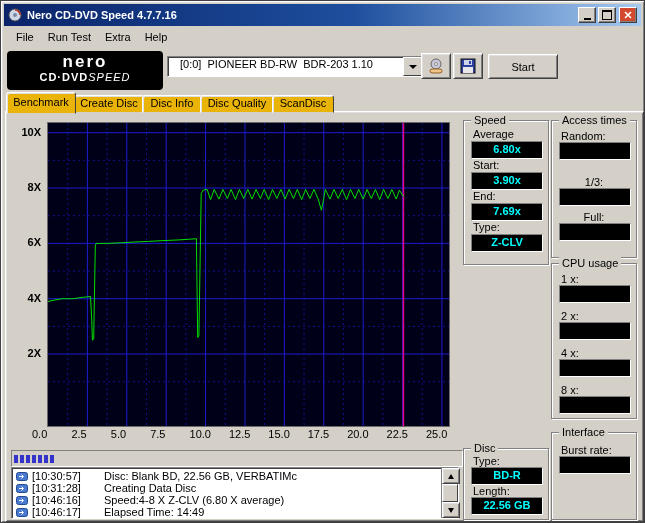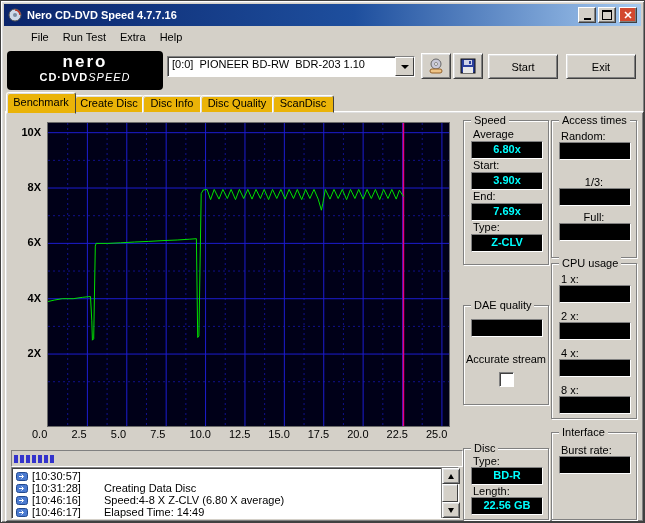--- a/index.html
+++ b/index.html
@@ -12,31 +12,31 @@
             background:linear-gradient(90deg,#0a246a 0%,#1e4f9e 55%,#a6caf0 100%);
             display:flex;align-items:center;padding:0 4px;}
   .title-text{color:#fff;font-weight:bold;font-size:11px;margin-left:5px;flex:1;white-space:nowrap;overflow:hidden;}
   .winbtn{width:16px;height:14px;margin-left:2px;background:#d4d0c8;border:1px solid;
           border-color:#fff #404040 #404040 #fff;box-shadow:inset -1px -1px 0 #808080;
           display:flex;align-items:center;justify-content:center;flex:0 0 auto;}
   .winbtn.close{background:#d3492f;margin-left:3px;}
   .g-min{width:7px;height:2px;background:#000;align-self:flex-end;margin:0 auto 2px auto;}
   .g-max{width:8px;height:7px;border:1px solid #000;border-top-width:2px;}
   
-  .menubar{position:absolute;left:3px;top:26px;right:3px;height:20px;display:flex;align-items:center;padding-left:20px;}
+  .menubar{position:absolute;left:3px;top:26px;right:3px;height:20px;display:flex;align-items:center;padding-left:5px;}
   .menu-item{padding:2px 7px;}
   
   .logo{position:absolute;left:6px;top:50px;width:156px;height:37px;background:#000;border-radius:4px;
         color:#fff;text-align:center;padding-top:2px;line-height:1;}
   .logo-brand{display:block;font-weight:bold;font-size:17px;letter-spacing:2px;}
   .logo-product{display:block;font-size:11px;margin-top:2px;letter-spacing:1px;}
   .logo-product .pl{font-weight:bold;}
   .logo-product .pr{font-style:italic;}
   .combobox{position:absolute;left:166px;top:55px;width:246px;height:19px;background:#fff;
-            border:1px solid;border-color:#808080 #fff #fff #808080;box-shadow:inset 1px 1px 0 #404040;display:flex;}
+            border:1px solid;border-color:#808080 #fff #fff #808080;box-shadow:inset 1px 1px 0 #404040;display:flex;padding-left:8px;}
   .combo-text{flex:1;line-height:15px;padding-left:4px;white-space:pre;overflow:hidden;}
   .combo-btn{width:17px;background:#d4d0c8;border:1px solid;border-color:#fff #404040 #404040 #fff;
              display:flex;align-items:center;justify-content:center;}
   .arr-down{width:0;height:0;border-left:4px solid transparent;border-right:4px solid transparent;border-top:4px solid #000;}
   .btn{background:#d4d0c8;border:1px solid;border-color:#fff #404040 #404040 #fff;
        box-shadow:inset 1px 1px 0 #dfdfdf, inset -1px -1px 0 #808080;
        display:flex;align-items:center;justify-content:center;}
   .toolbtn{position:absolute;top:52px;width:28px;height:24px;}
   #tool-eject{left:420px;} #tool-save{left:452px;}
   .pushbtn{position:absolute;top:53px;width:68px;height:23px;font-size:11px;}
@@ -141,21 +141,20 @@
   <div class="btn toolbtn" id="tool-save">
     <svg width="16" height="16">
       <rect x="1" y="1" width="14" height="14" fill="#2a3f9e" stroke="#111"></rect>
       <rect x="4" y="2" width="8" height="5" fill="#cfd4e8"></rect>
         <rect x="9" y="3" width="2" height="3" fill="#2a3f9e"></rect>
       <rect x="3" y="9" width="10" height="6" fill="#e8e8e8"></rect>
     </svg>
   </div>
 
   <div class="btn pushbtn" id="btn-start">Start</div>
-  <div class="btn pushbtn" id="btn-exit">Exit</div>
 
   <div class="tab active" style="left:5px;top:91px;width:68px;height:20px;line-height:19px;">Benchmark</div>
   <div class="tab" style="left:73px;top:94px;width:68px;height:16px;line-height:15px;">Create Disc</div>
   <div class="tab" style="left:141px;top:94px;width:58px;height:16px;line-height:15px;">Disc Info</div>
   <div class="tab" style="left:199px;top:94px;width:72px;height:16px;line-height:15px;">Disc Quality</div>
   <div class="tab" style="left:271px;top:94px;width:60px;height:16px;line-height:15px;">ScanDisc</div>
 
   <div class="main-panel"></div>
 
   <div id="plot" style="background: rgb(0, 0, 24);">
@@ -240,26 +239,20 @@
     <span class="glabel" style="left:9px;top:9px;">1 x:</span>
     <div class="disp" style="left:7px;top:21px;"></div>
     <span class="glabel" style="left:9px;top:46px;">2 x:</span>
     <div class="disp" style="left:7px;top:58px;"></div>
     <span class="glabel" style="left:9px;top:83px;">4 x:</span>
     <div class="disp" style="left:7px;top:95px;"></div>
     <span class="glabel" style="left:9px;top:120px;">8 x:</span>
     <div class="disp" style="left:7px;top:132px;"></div>
   </div>
 
-  <div class="group" id="grp-dae">
-    <span class="legend">DAE quality</span>
-    <div class="disp" style="left:7px;top:13px;"></div>
-    <span class="glabel center" style="top:47px;">Accurate stream</span>
-    <span class="checkbox"></span>
-  </div>
 
   <div class="group" id="grp-disc">
     <span class="legend">Disc</span>
     <span class="glabel" style="left:9px;top:6px;">Type:</span>
     <div class="disp" style="left:7px;top:18px;">BD-R</div>
     <span class="glabel" style="left:9px;top:36px;">Length:</span>
     <div class="disp" style="left:7px;top:48px;">22.56 GB</div>
   </div>
 
   <div class="group" id="grp-iface">
@@ -281,20 +274,21 @@
     </div>
 
   <div id="log">
     <div id="log-lines">
       <div class="log-line">
         <svg class="log-icon" viewBox="0 0 12 11">
             <rect x="0.5" y="1.5" width="11" height="8" rx="2" fill="#4a7ad0" stroke="#234a90"></rect>
             <path d="M3 5.5 h4 M5.5 3.5 L7.5 5.5 L5.5 7.5" stroke="#fff" fill="none"></path>
           </svg>
         <span class="log-time">[10:30:57]</span>
+        <span class="log-text">Disc: Blank BD, 22.56 GB, VERBATIMc</span>
       </div>
       <div class="log-line">
         <svg class="log-icon" viewBox="0 0 12 11">
             <rect x="0.5" y="1.5" width="11" height="8" rx="2" fill="#4a7ad0" stroke="#234a90"></rect>
             <path d="M3 5.5 h4 M5.5 3.5 L7.5 5.5 L5.5 7.5" stroke="#fff" fill="none"></path>
           </svg>
         <span class="log-time">[10:31:28]</span>
         <span class="log-text">Creating Data Disc</span>
       </div>
       <div class="log-line">

